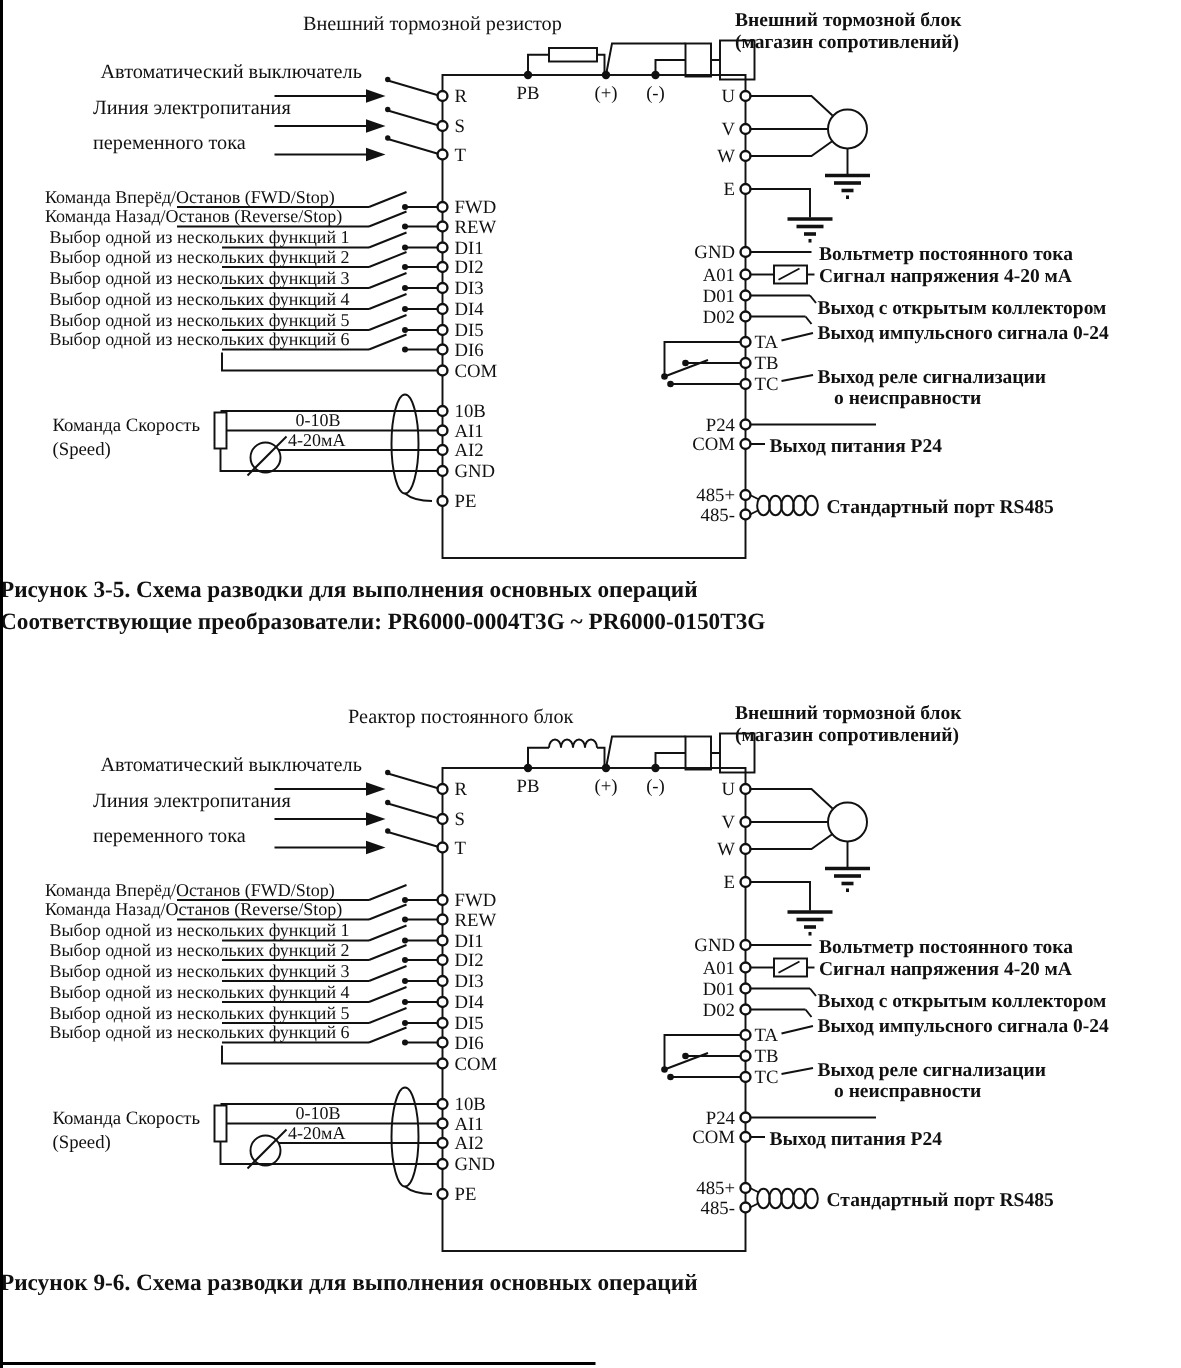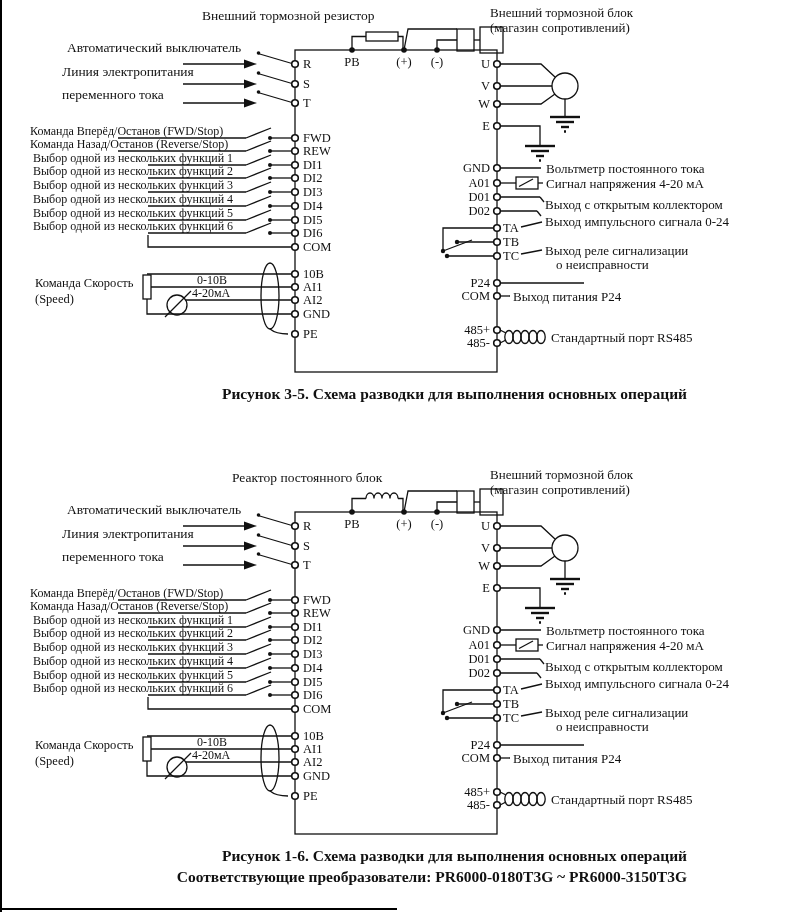--- a/index.html
+++ b/index.html
@@ -4,24 +4,24 @@
 <style>
   html,body{margin:0;padding:0;background:#fff;}
   body{position:relative;width:787px;height:912px;overflow:hidden;
        font-family:"Liberation Serif",serif;color:#111;}
   .fig{position:absolute;left:0;width:687px;height:460px;}
   .fig svg{position:absolute;left:0;top:0;}
   .lb{position:absolute;white-space:nowrap;color:#111;}
   .t12{font-size:12px;line-height:13px;}
   .tm{font-size:12.5px;line-height:14px;}
   .tmr{font-size:12.5px;line-height:14px;width:58px;text-align:right;}
-  .t13{font-size:13px;line-height:15px;}
+  .t13{font-size:13px;line-height:15px;font-weight:bold;}
   .t13h{font-size:13.5px;line-height:15px;}
   .t12c{font-size:12.5px;line-height:14px;text-align:center;}
-  .cap{left:0;width:100%;text-align:right;font-weight:700;font-size:15.5px;line-height:19px;}
+  .cap{left:0;width:100%;text-align:left;font-weight:700;font-size:15.5px;line-height:19px;}
   .pageline{position:absolute;background:#000;}
 </style>
 </head>
 <body>
 
 <div class="fig" style="top:0">
 <svg width="787" height="460" viewBox="0 0 787 460">
  <g stroke="#111" stroke-width="1.3" fill="none">
   <rect x="295" y="50" width="202" height="322"></rect>
   <g>
@@ -250,20 +250,21 @@
 <div class="lb tm" style="left:503px;top:249px">TC</div>
 <div class="lb t13" style="left:546px;top:161px">Вольтметр постоянного тока</div>
 <div class="lb t13" style="left:546px;top:176px">Сигнал напряжения 4-20 мА</div>
 <div class="lb t13" style="left:545px;top:197px">Выход с открытым коллектором</div>
 <div class="lb t13" style="left:545px;top:214px">Выход импульсного сигнала 0-24</div>
 <div class="lb t13" style="left:545px;top:243px">Выход реле сигнализации</div>
 <div class="lb t13" style="left:556px;top:257px">о неисправности</div>
 <div class="lb t13" style="left:513px;top:289px">Выход питания P24</div>
 <div class="lb t13" style="left:551px;top:330px">Стандартный порт RS485</div>
 <div class="lb cap" style="top:384px">Рисунок 3-5. Схема разводки для выполнения основных операций</div>
+<div class="lb cap" style="top:405px">Соответствующие преобразователи: PR6000-0004T3G ~ PR6000-0150T3G</div>
 </div>
 
 <div class="fig" style="top:462px">
 <svg width="787" height="460" viewBox="0 0 787 460">
  <g stroke="#111" stroke-width="1.3" fill="none">
   <rect x="295" y="50" width="202" height="322"></rect>
   <g>
    <line x1="183" y1="64" x2="244" y2="64"></line>
           <line x1="258" y1="53.5" x2="292" y2="63.5"></line>
    <line x1="183" y1="84" x2="244" y2="84"></line>
@@ -488,18 +489,17 @@
 <div class="lb tm" style="left:503px;top:235px">TB</div>
 <div class="lb tm" style="left:503px;top:249px">TC</div>
 <div class="lb t13" style="left:546px;top:161px">Вольтметр постоянного тока</div>
 <div class="lb t13" style="left:546px;top:176px">Сигнал напряжения 4-20 мА</div>
 <div class="lb t13" style="left:545px;top:197px">Выход с открытым коллектором</div>
 <div class="lb t13" style="left:545px;top:214px">Выход импульсного сигнала 0-24</div>
 <div class="lb t13" style="left:545px;top:243px">Выход реле сигнализации</div>
 <div class="lb t13" style="left:556px;top:257px">о неисправности</div>
 <div class="lb t13" style="left:513px;top:289px">Выход питания P24</div>
 <div class="lb t13" style="left:551px;top:330px">Стандартный порт RS485</div>
-<div class="lb cap" style="top:384px">Рисунок 1-6. Схема разводки для выполнения основных операций</div>
-<div class="lb cap" style="top:405px">Соответствующие преобразователи: PR6000-0180T3G ~ PR6000-3150T3G</div>
+<div class="lb cap" style="top:384px">Рисунок 9-6. Схема разводки для выполнения основных операций</div>
 </div>
 
 <div class="pageline" style="left:0;top:0;width:2px;height:912px"></div>
 <div class="pageline" style="left:0;top:908px;width:397px;height:1.5px"></div>
 
 </body></html>

